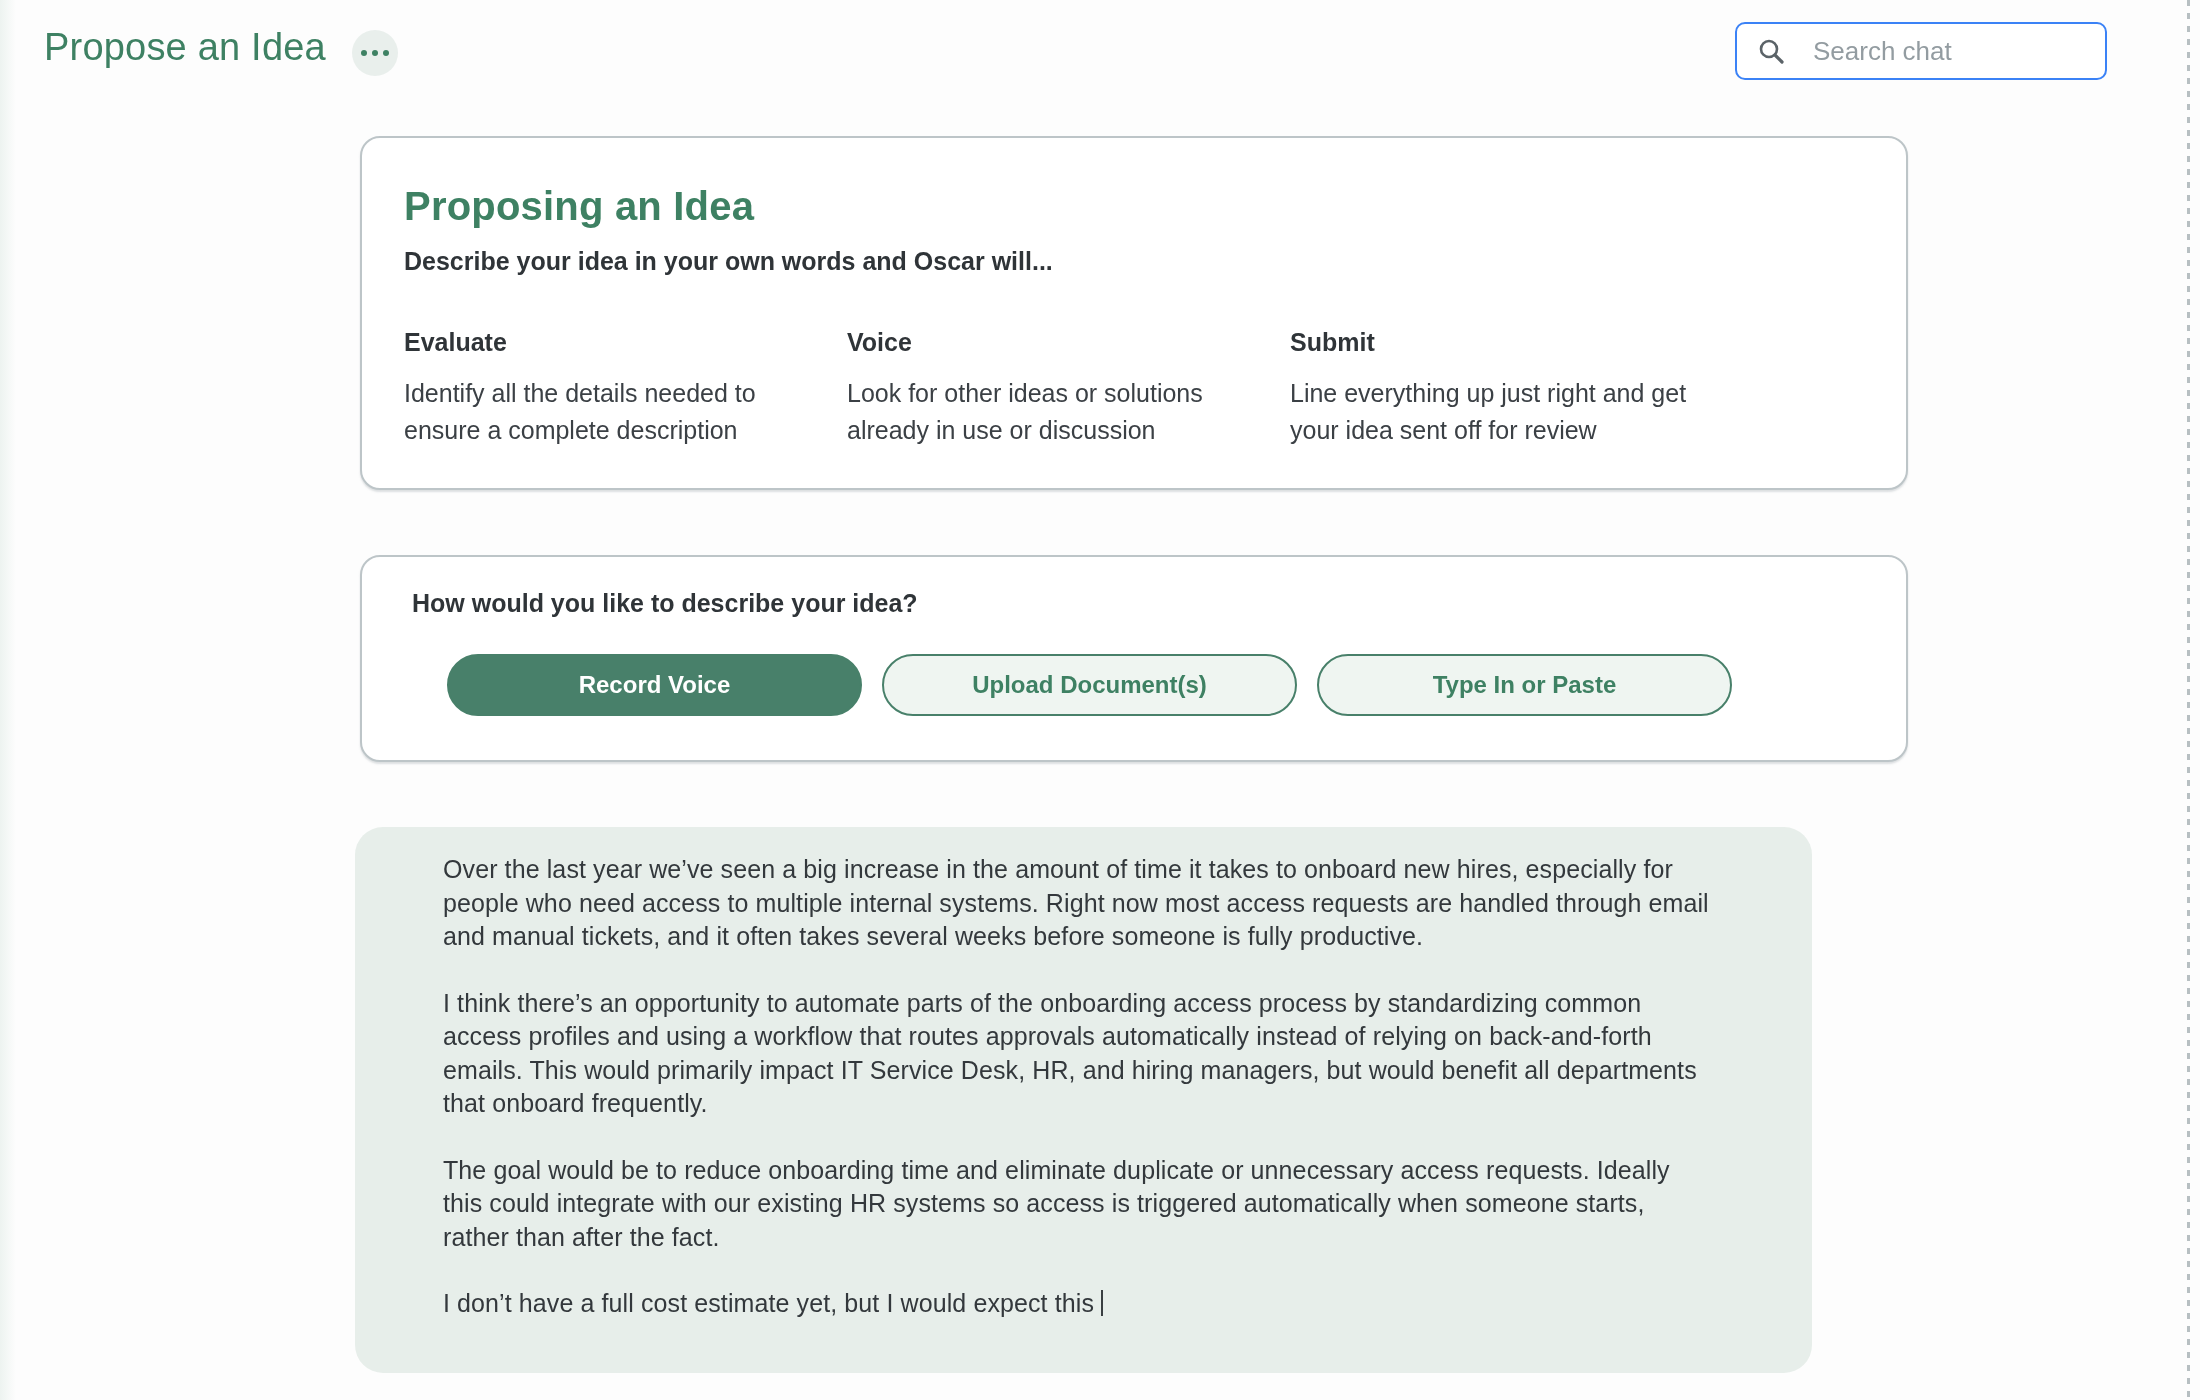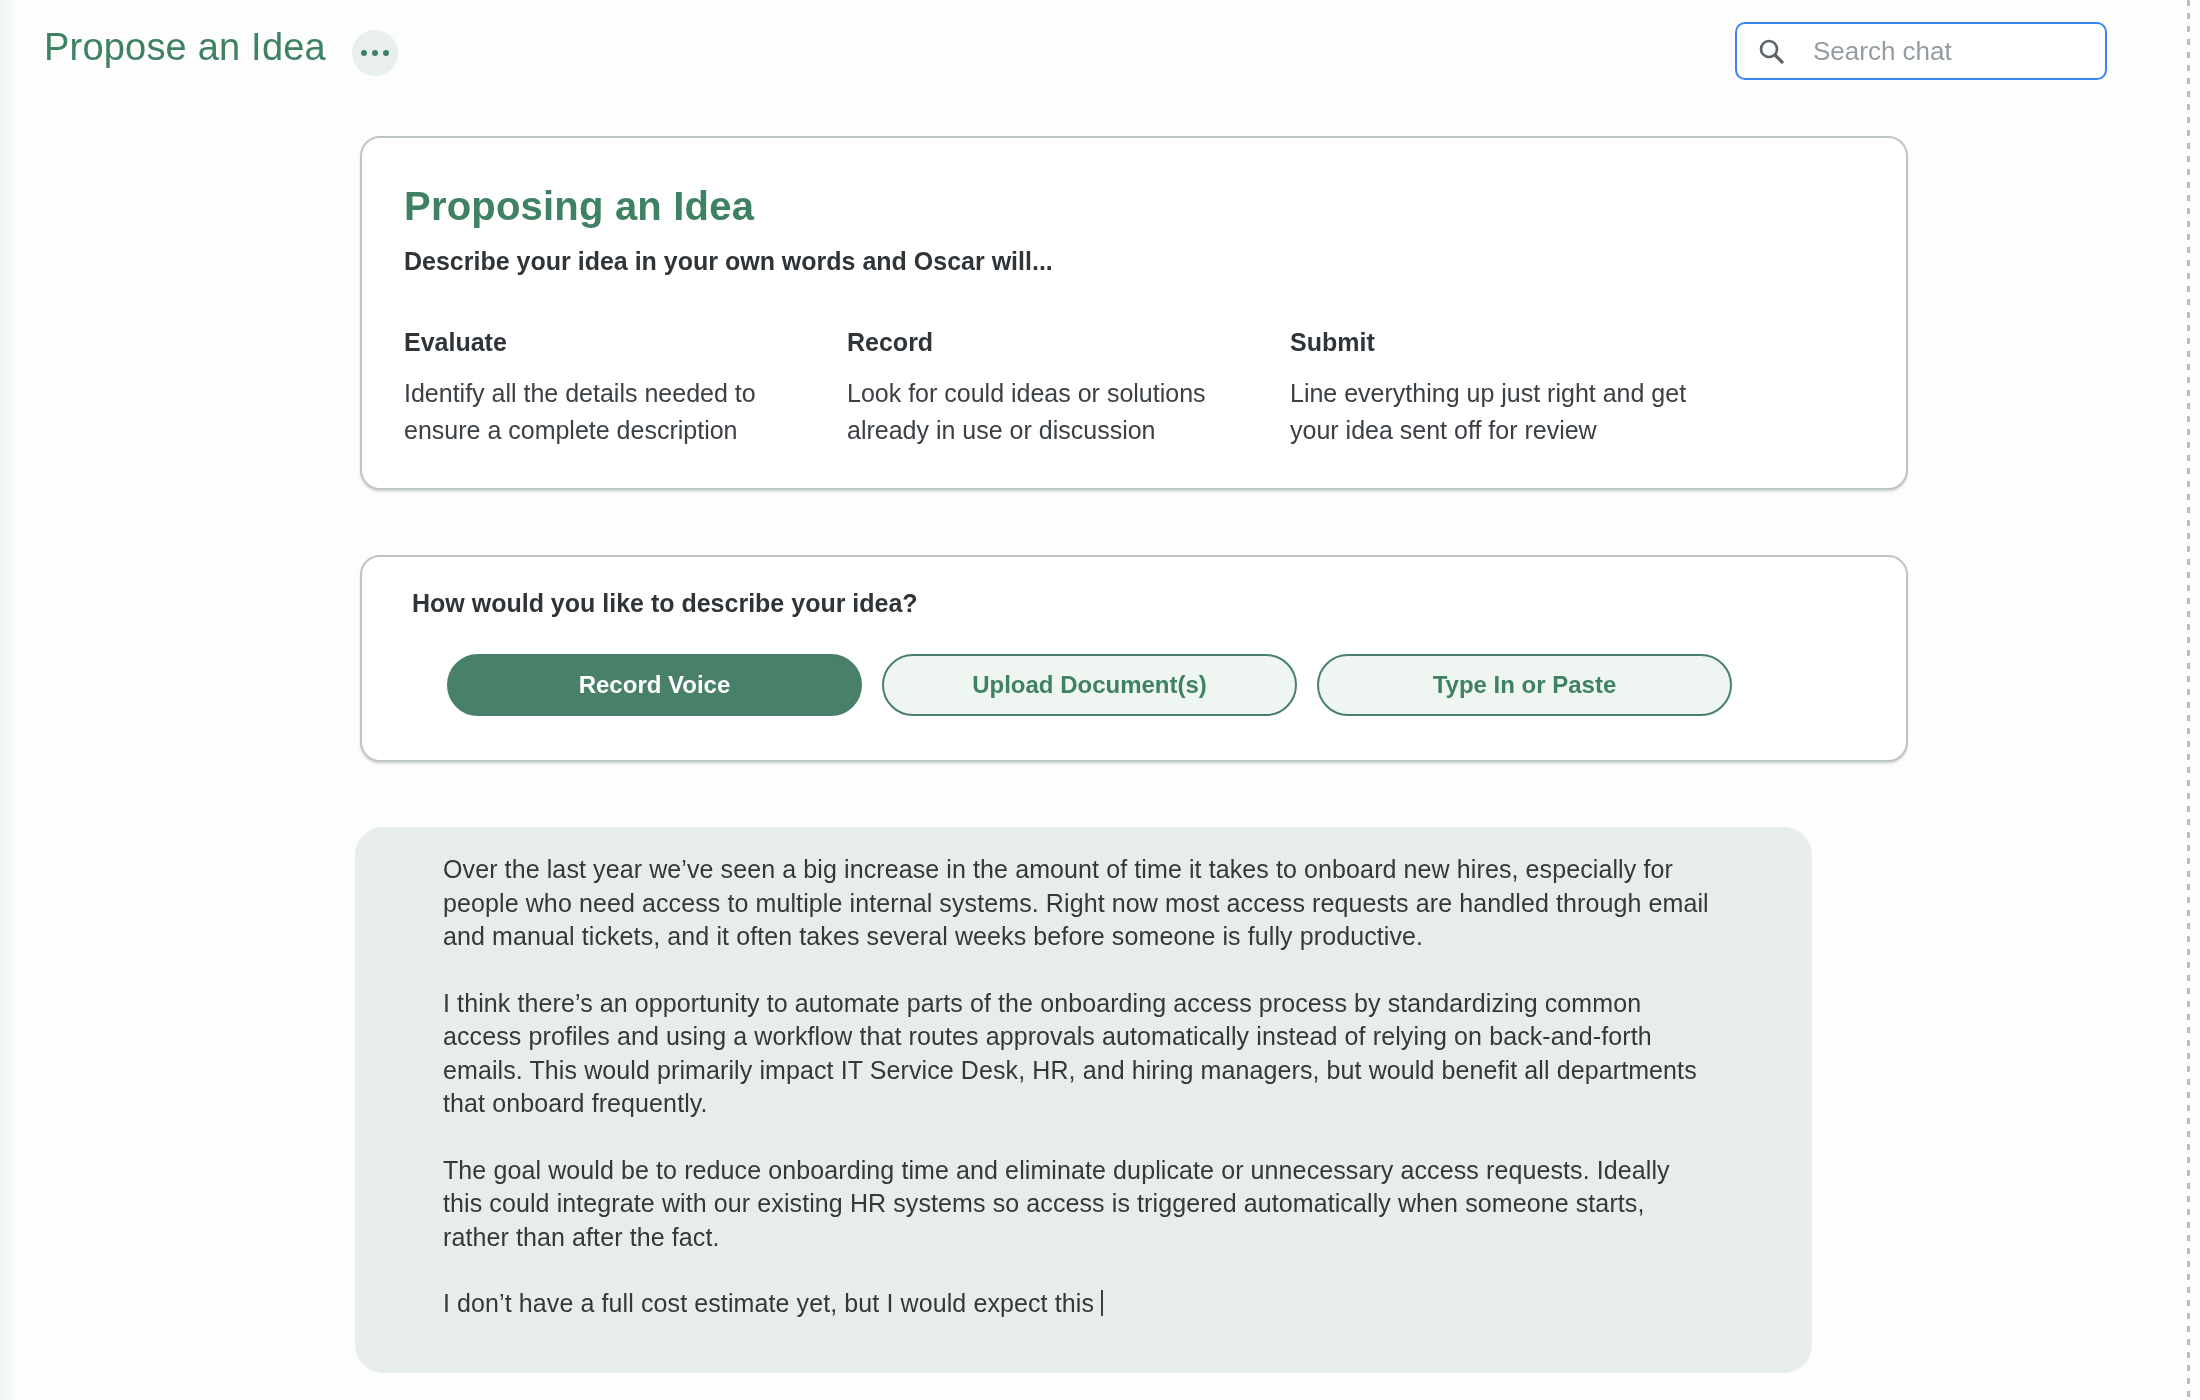--- a/index.html
+++ b/index.html
@@ -114,22 +114,22 @@
 
 <div class="card intro-card">
   <h1>Proposing an Idea</h1>
   <div class="subtitle">Describe your idea in your own words and Oscar will...</div>
   <div class="features">
     <div class="feature">
       <h2>Evaluate</h2>
       <p>Identify all the details needed to ensure a complete description</p>
     </div>
     <div class="feature">
-      <h2>Record</h2>
-      <p>Look for could ideas or solutions already in use or discussion</p>
+      <h2>Voice</h2>
+      <p>Look for other ideas or solutions already in use or discussion</p>
     </div>
     <div class="feature">
       <h2>Submit</h2>
       <p>Line everything up just right and get your idea  sent off for review</p>
     </div>
   </div>
 </div>
 
 <div class="card method-card">
   <div class="question">How would you like to describe your idea?</div>

